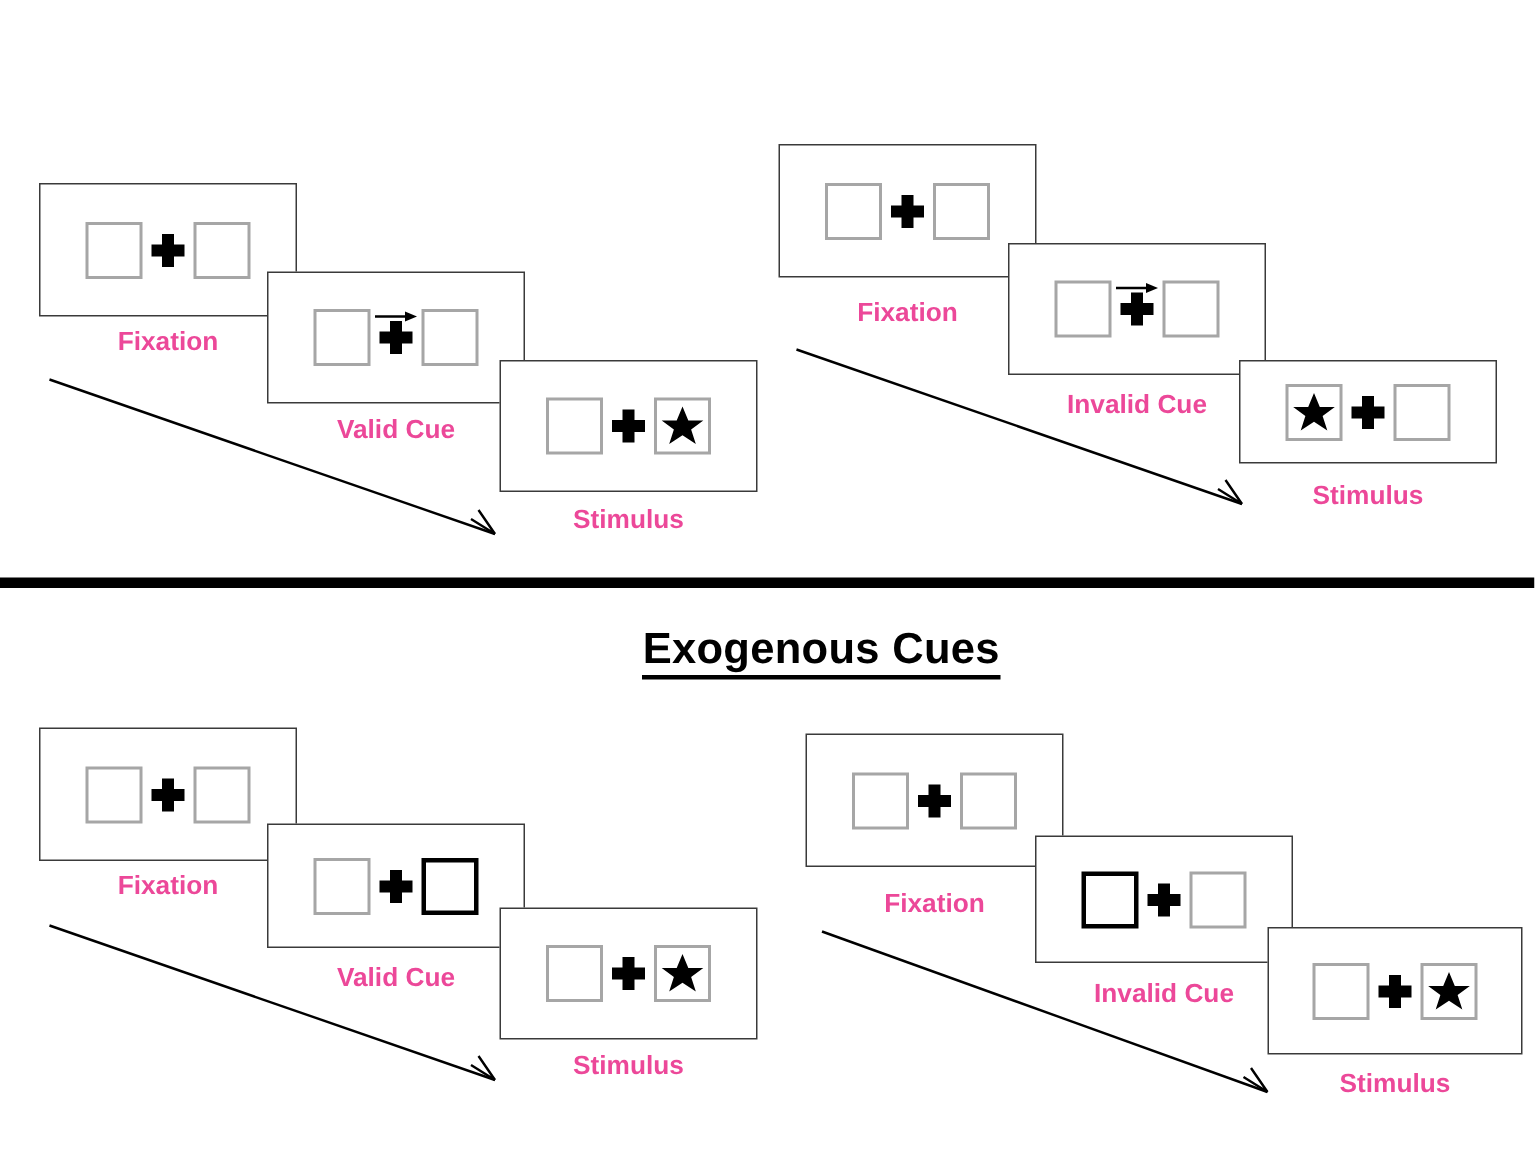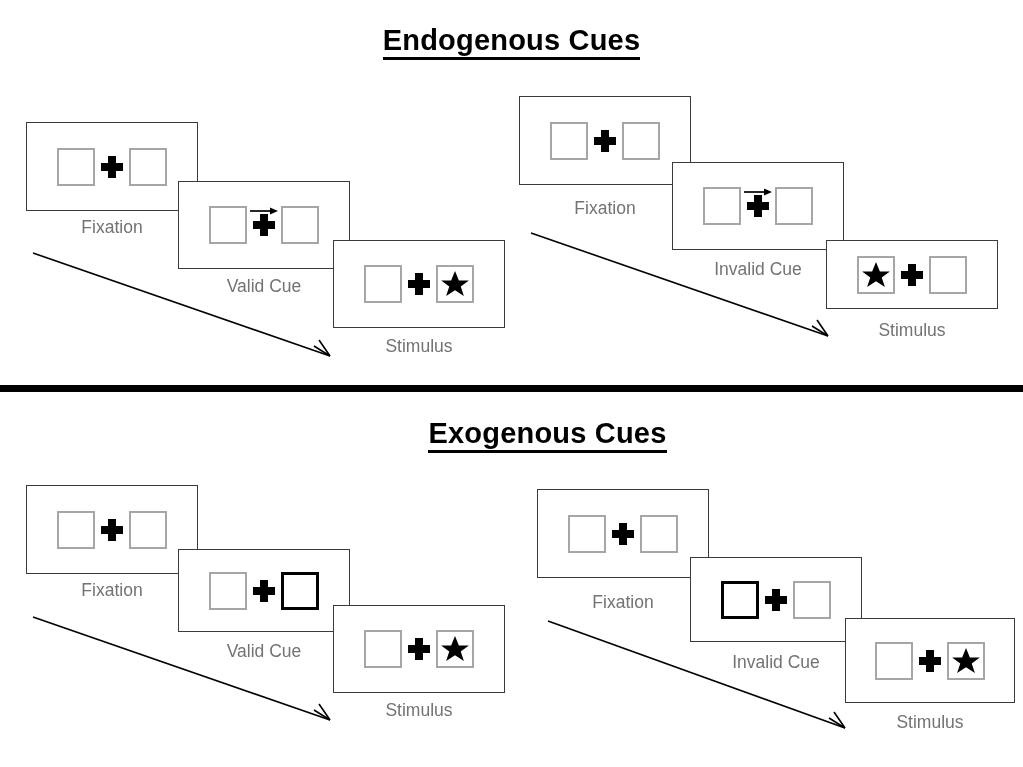--- a/index.html
+++ b/index.html
@@ -100,40 +100,37 @@
   
   .star{
     width:30px;height:30px;
     display:block;
   }
 
   
   .caption{
     position:absolute;
     font-size:17.5px;
-    font-weight:normal;
-    color:#737373;
+    font-weight:bold;
+    color:#ec4899;
     white-space:nowrap;
   }
 
   
   .flow-arrow{
     position:absolute;
     overflow:visible;
     pointer-events:none;
   }
 </style>
 </head>
 <body>
 
 <div class="stage">
 
-  <div class="section-title" style="top:24px;left:0;">
-    <span>Endogenous Cues</span>
-  </div>
 
   <svg class="flow-arrow" style="left:30px;top:248px;width:320px;height:120px;" viewBox="0 0 320 120">
     <line x1="3" y1="5" x2="300" y2="108" stroke="#000" stroke-width="1.6"></line>
     <path d="M300 108 L284 98 M300 108 L289 92" stroke="#000" stroke-width="1.6" fill="none"></path>
   </svg>
 
   <div class="panel" style="left:26px;top:122px;width:172px;height:89px;">
     <div class="panel-inner">
       <div class="box"></div>
       <div class="plus">

